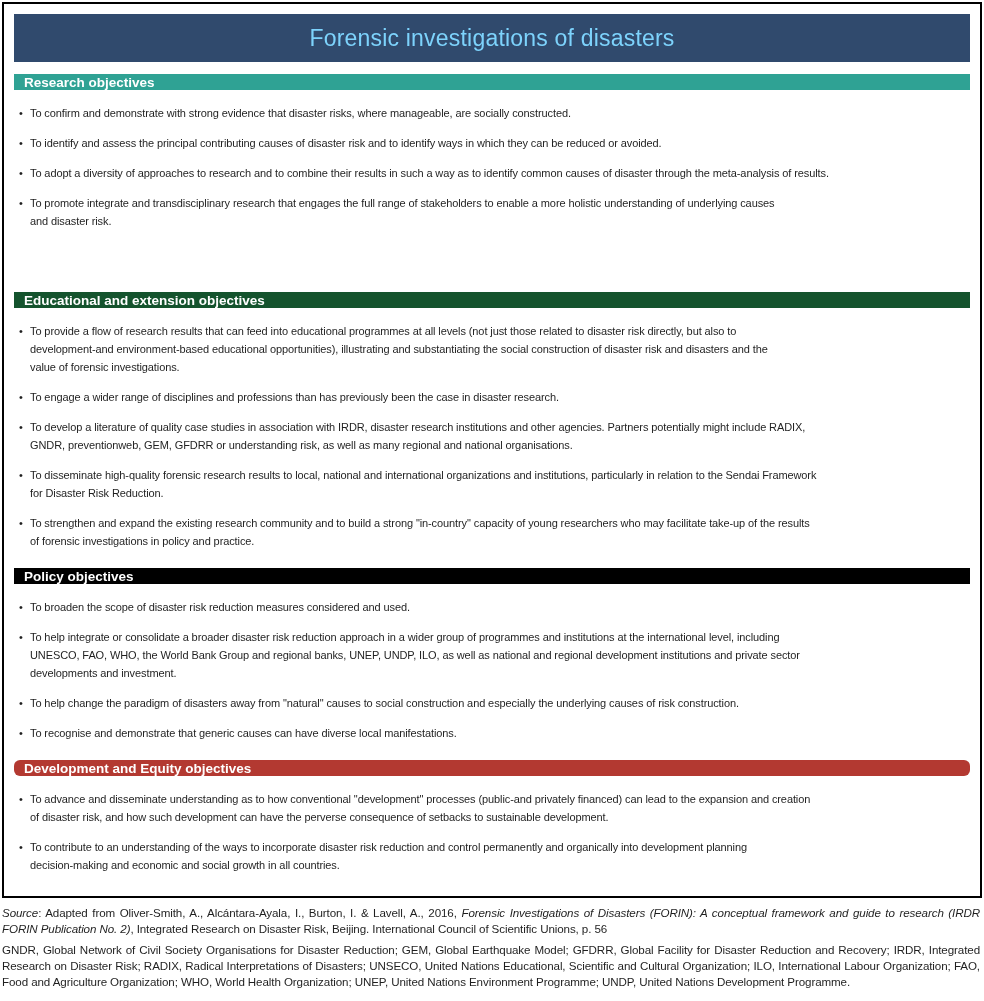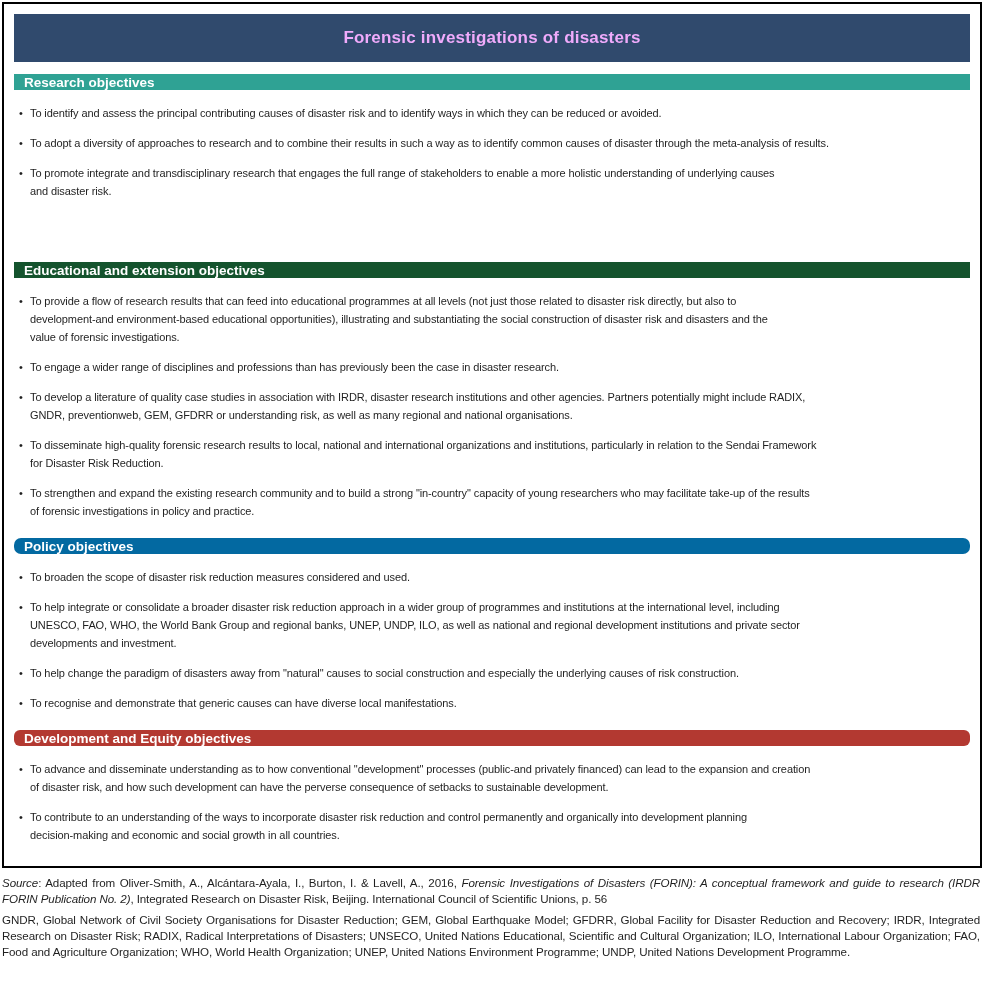--- a/index.html
+++ b/index.html
@@ -16,23 +16,23 @@
     background:#ffffff;
   }
   .title-bar {
     height:48px;
     margin:2px 2px 12px 2px;
     display:flex;
     align-items:center;
     justify-content:center;
   }
   .title-bar .title {
-    color:#f0abfc;
-    font-weight:bold;
-    font-size:17px;
+    color:#7dd3fc;
+    font-weight:normal;
+    font-size:23px;
     letter-spacing:0.2px;
   }
   .obj-section { margin:0 2px; }
   .section-bar {
     height:16px;
     display:flex;
     align-items:center;
     padding-left:10px;
   }
   .section-label {
@@ -77,20 +77,21 @@
   <div class="panel">
     <div class="title-bar" style="background: rgb(48, 74, 109);">
       <span class="title">Forensic investigations of disasters</span>
     </div>
     <div id="sections">
   <section class="obj-section">
     <div class="section-bar" style="background: rgb(47, 162, 148);">
       <span class="section-label">Research objectives</span>
     </div>
     <ul class="bullets">
+            <li>To confirm and demonstrate with strong evidence that disaster risks, where manageable, are socially constructed.</li>
             <li>To identify and assess the principal contributing causes of disaster risk and to identify ways in which they can be reduced or avoided.</li>
             <li>To adopt a diversity of approaches to research and to combine their results in such a way as to identify common causes of disaster through the meta-analysis of results.</li>
             <li>To promote integrate and transdisciplinary research that engages the full range of stakeholders to enable a more holistic understanding of underlying causes
 and disaster risk.</li>
           </ul>
   </section>
 
   <section class="obj-section">
     <div class="section-bar" style="background: #14532d; margin-top: 44px;">
       <span class="section-label">Educational and extension objectives</span>
@@ -103,21 +104,21 @@
             <li>To develop a literature of quality case studies in association with IRDR, disaster research institutions and other agencies. Partners potentially might include RADIX,
 GNDR, preventionweb, GEM, GFDRR or understanding risk, as well as many regional and national organisations.</li>
             <li>To disseminate high-quality forensic research results to local, national and international organizations and institutions, particularly in relation to the Sendai Framework
 for Disaster Risk Reduction.</li>
             <li>To strengthen and expand the existing research community and to build a strong "in-country" capacity of young researchers who may facilitate take-up of the results
 of  forensic investigations in policy and practice.</li>
           </ul>
   </section>
 
   <section class="obj-section">
-    <div class="section-bar" style="background: #0369a1; border-radius: 7px;">
+    <div class="section-bar" style="background: #000000;">
       <span class="section-label">Policy objectives</span>
     </div>
     <ul class="bullets">
             <li>To broaden the scope of disaster risk reduction measures considered and used.</li>
             <li>To help integrate or consolidate a broader disaster risk reduction approach in a wider group of programmes and institutions at the international level, including
 UNESCO, FAO, WHO, the World Bank Group and regional banks, UNEP, UNDP, ILO, as well as national and regional development institutions and private sector
 developments and  investment.</li>
             <li>To help change the paradigm of disasters away from "natural" causes to social construction and especially the underlying causes of risk construction.</li>
             <li>To recognise and demonstrate that generic causes can have diverse local manifestations.</li>
           </ul>

